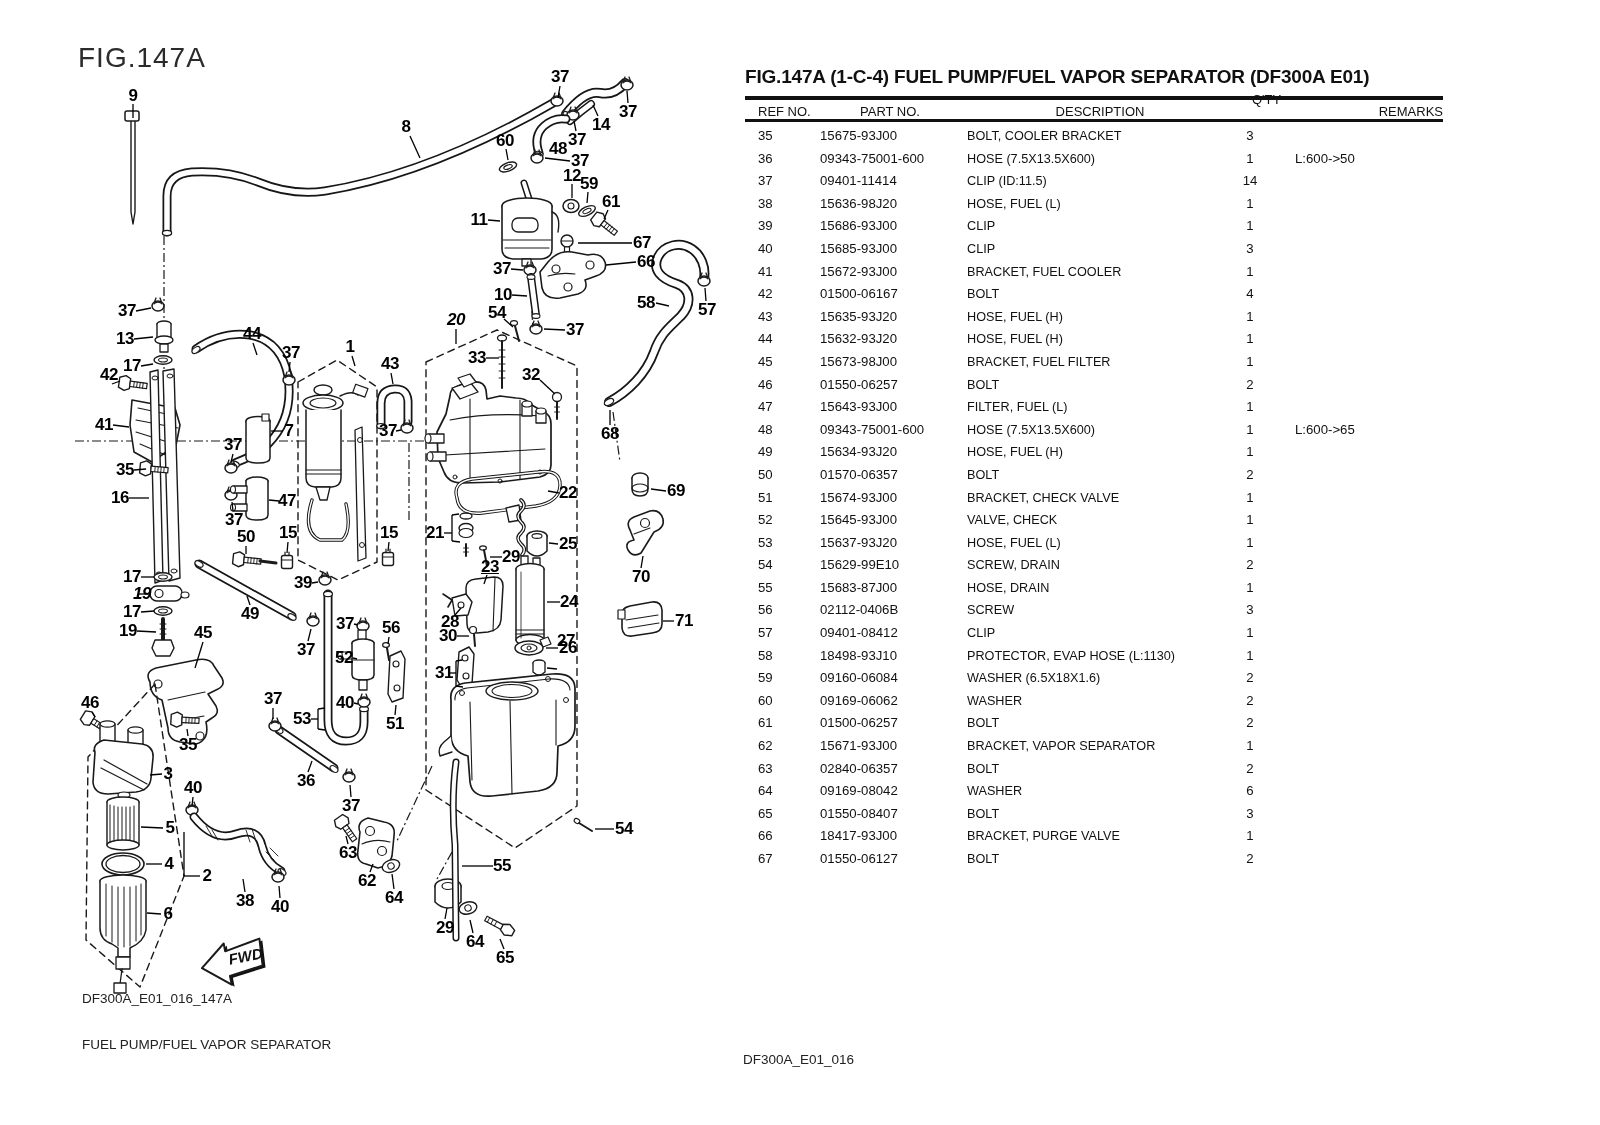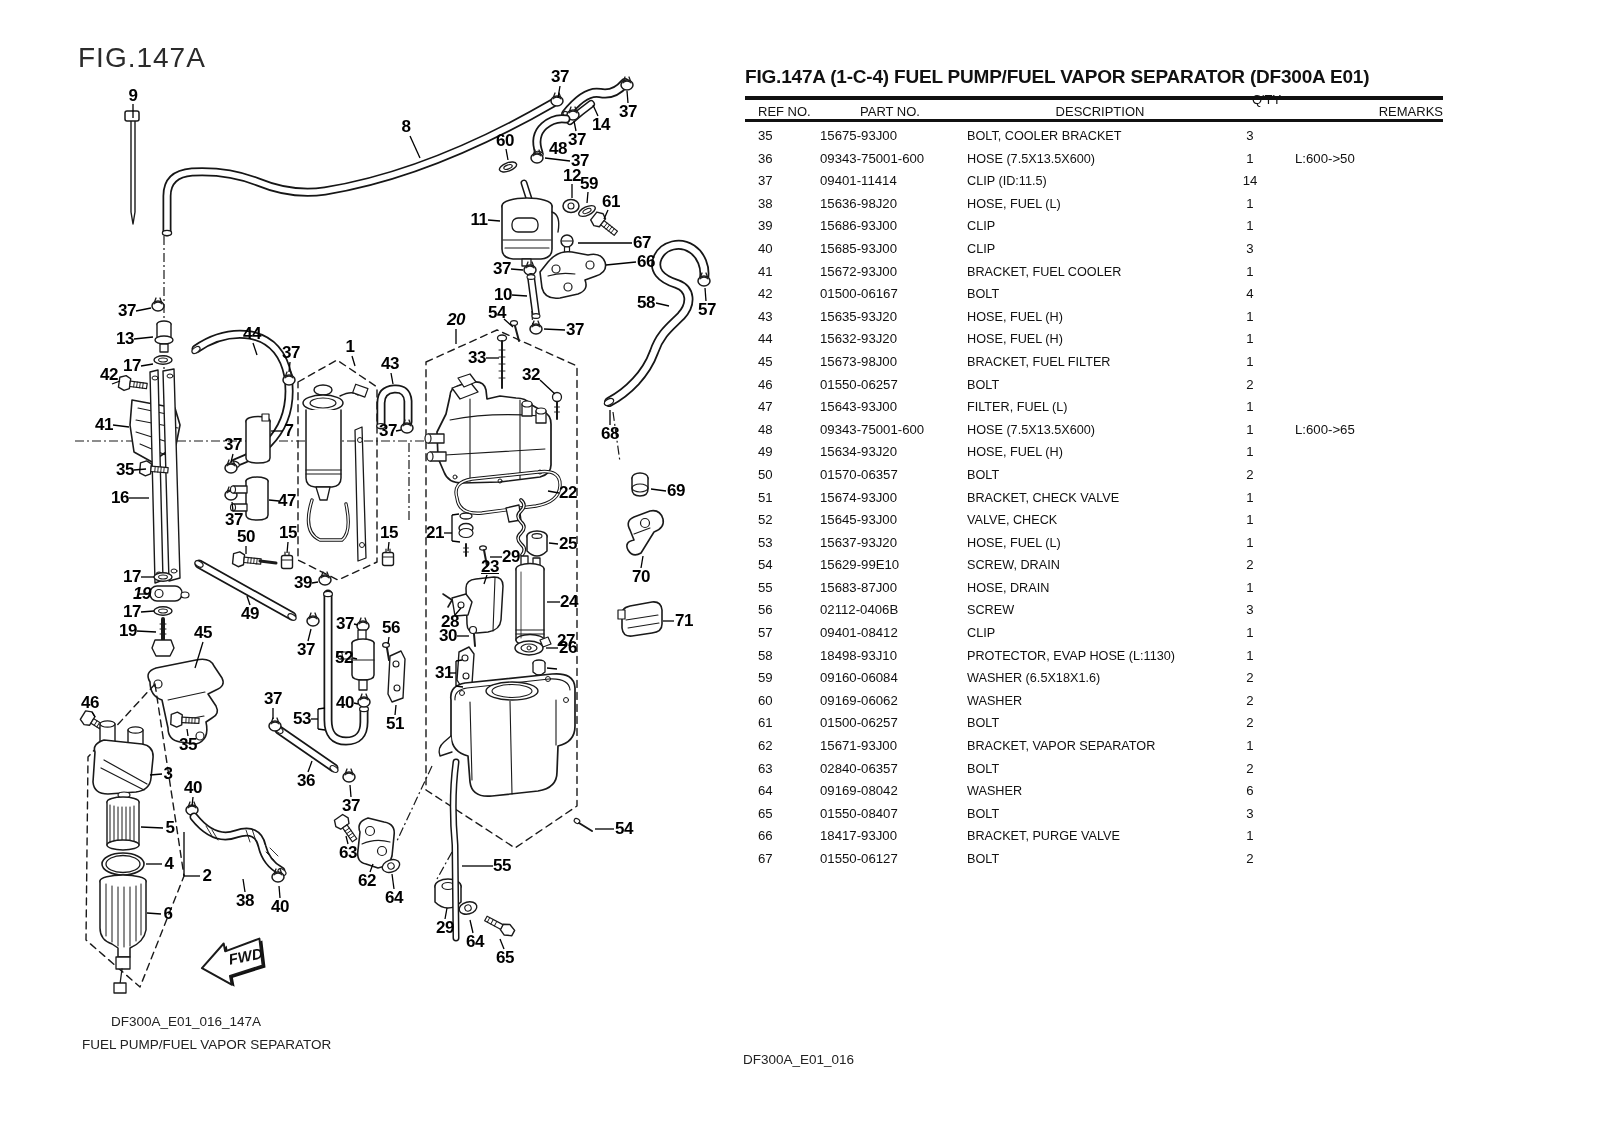--- a/index.html
+++ b/index.html
@@ -27,21 +27,21 @@
   #tbody{position:absolute;left:0;top:125px;width:712px;}
   .trow{position:relative;height:22.6px;font-size:13.2px;}
   .trow span{position:absolute;top:3px;white-space:nowrap;}
   .c-ref{left:23px;}
   .c-part{left:85px;}
   .c-desc{left:232px;transform:scaleX(0.96);transform-origin:left;}
   .c-qty{left:485px;width:60px;text-align:center;}
   .c-rem{left:560px;}
   
   .foot{position:absolute;font-size:13.5px;color:#222;}
-  .f1{left:82px;top:1014px;margin-left:29px;}
+  .f1{left:82px;top:991px;}
   .f2{left:82px;top:1037px;}
   .fc{left:743px;top:1052px;}
   
   .ln{stroke:#1a1a1a;fill:none;stroke-linecap:round;stroke-linejoin:round;}
   .fw{stroke:#1a1a1a;fill:#fff;stroke-linecap:round;stroke-linejoin:round;}
   .hb{stroke:#161616;fill:none;stroke-linecap:round;}
   .hw{stroke:#fff;fill:none;stroke-linecap:round;}
   .cl{stroke:#1a1a1a;fill:none;stroke-width:1.2;stroke-dasharray:9 3 2 3;}
   .ld{stroke:#000;stroke-width:1.3;fill:none;}
 </style>

